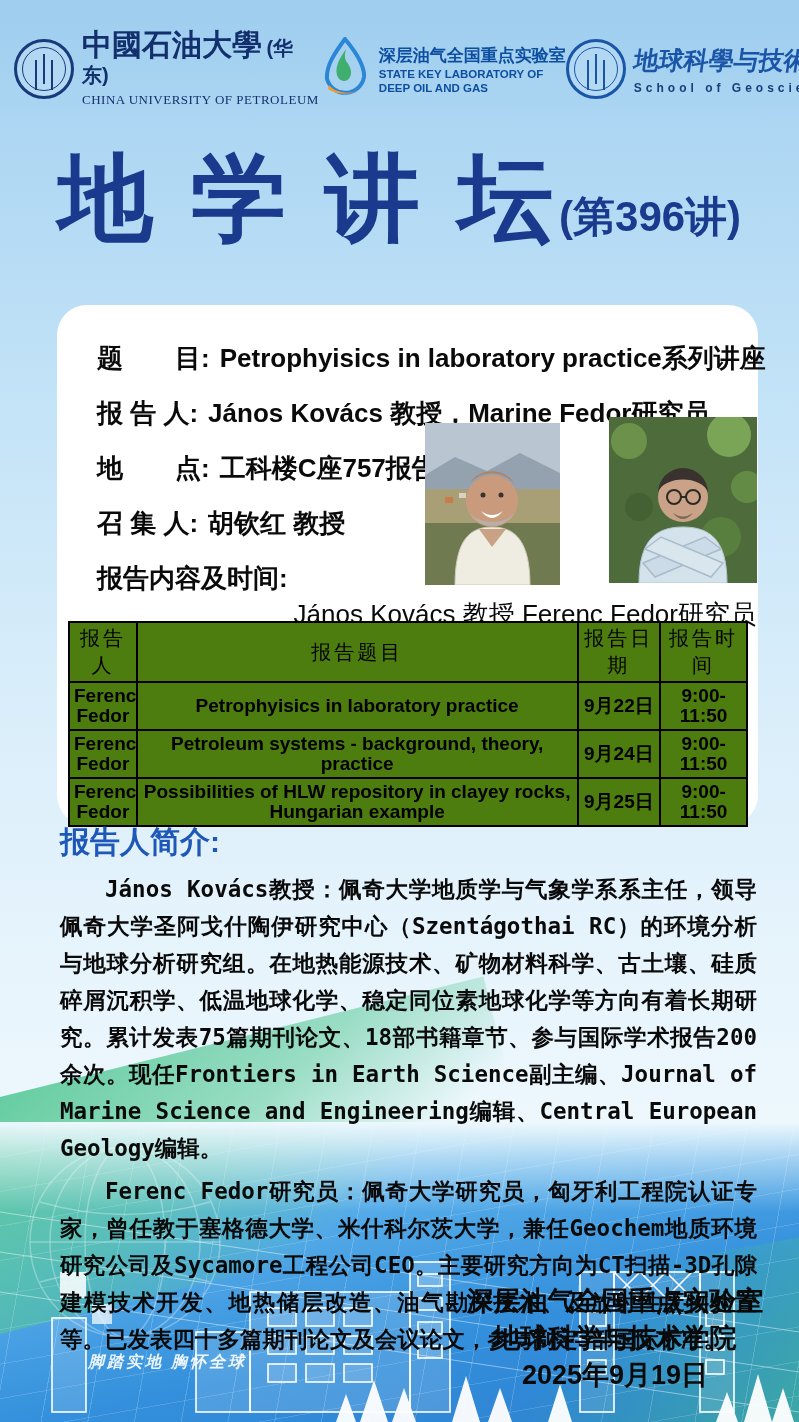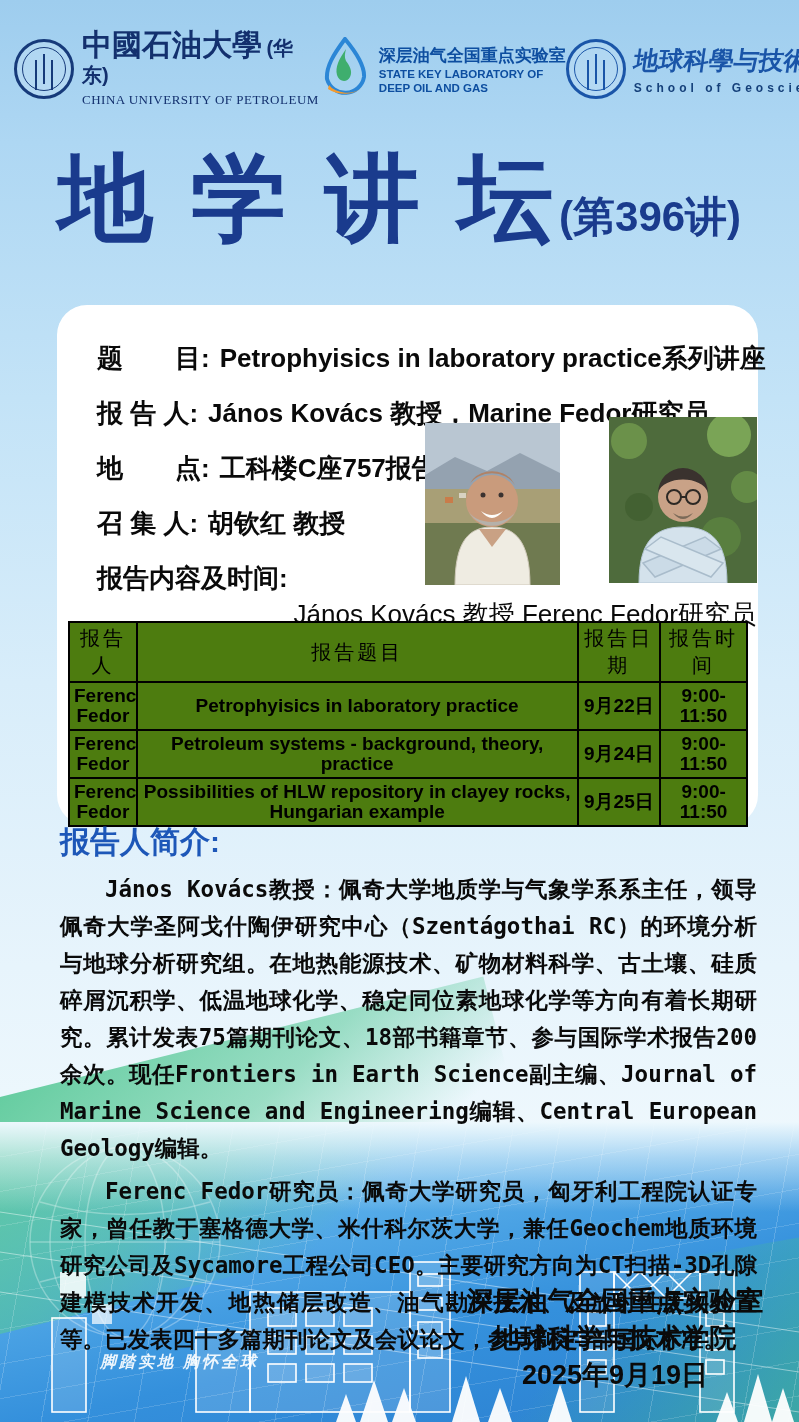--- a/index.html
+++ b/index.html
@@ -62,21 +62,21 @@
   .footer-illu .green-band2{position:absolute;right:-80px;bottom:-40px;width:420px;height:200px;
     background:linear-gradient(320deg,rgba(70,190,140,.85) 0%,rgba(70,190,140,0) 70%);transform:rotate(-10deg);}
   .footer-illu .fade-top{position:absolute;left:0;top:0;width:100%;height:90px;
     background:linear-gradient(180deg,#edf8fd 0%,rgba(237,248,253,.55) 40%,rgba(237,248,253,0) 100%);}
   .footer-illu .grid{position:absolute;inset:0;
     background:
       repeating-linear-gradient(100deg,rgba(255,255,255,.18) 0 1px,transparent 1px 46px),
       repeating-linear-gradient(170deg,rgba(255,255,255,.14) 0 1px,transparent 1px 34px);}
   .footer-illu svg{position:absolute;left:0;top:0;}
   .slogan{position:absolute;left:88px;top:1352px;z-index:4;color:rgba(255,255,255,.9);
-    font-family:"Liberation Serif",serif;font-style:italic;font-weight:bold;font-size:16px;letter-spacing:3px;white-space:nowrap;padding-left:12px;}
+    font-family:"Liberation Serif",serif;font-style:italic;font-weight:bold;font-size:16px;letter-spacing:3px;white-space:nowrap;}
   .footer-text{position:absolute;left:450px;top:1283px;width:330px;z-index:4;text-align:center;
     font-size:27px;font-weight:bold;color:#0a0a0a;line-height:37px;white-space:nowrap;}
 </style>
 </head>
 <body>
 
 <div class="poster">
 
   <div class="header">
     <div class="logo-group">

